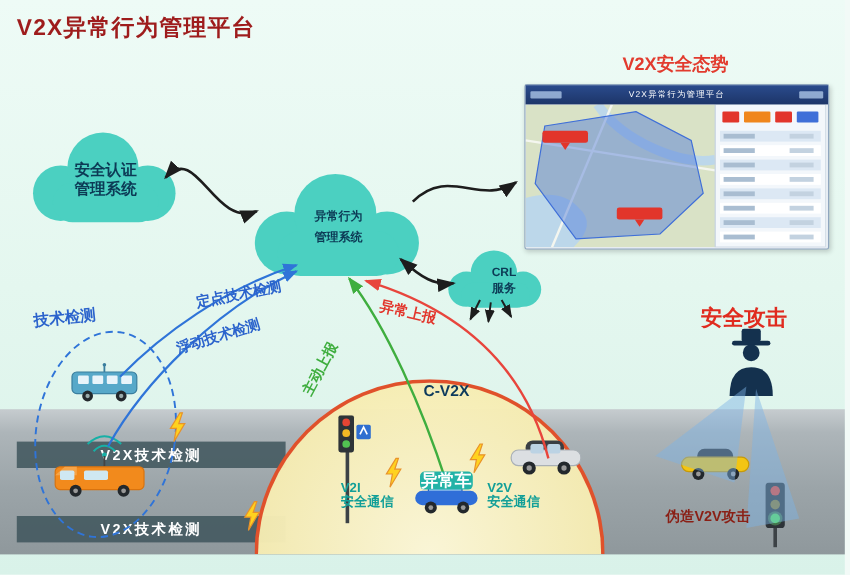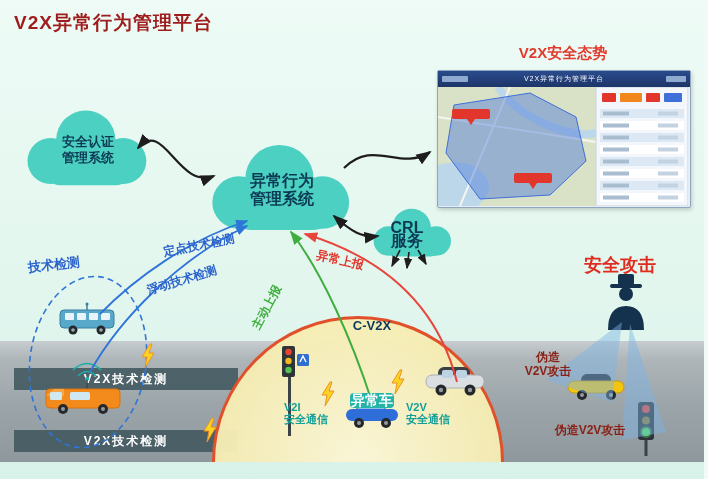--- a/index.html
+++ b/index.html
@@ -25,23 +25,23 @@
   #dome-env{left:308px;top:318px;width:128px;text-align:center;color:#0d3a5c;
         font-weight:bold;font-size:13px;line-height:15px;z-index:7}
 
   
   .cloud{z-index:4}
   .cloud-text{display:flex;flex-direction:column;align-items:center;justify-content:center;
         color:#0c3a55;font-weight:bold;text-align:center;z-index:7}
   #cloud-cert{left:22px;top:106px;width:132px;height:88px}
   #cloud-cert-text{left:22px;top:106px;width:132px;height:88px;font-size:13px;line-height:16px}
   #cloud-abn{left:206px;top:140px;width:152px;height:100px}
-  #cloud-abn-text{left:206px;top:140px;width:152px;height:100px;font-size:16px;line-height:18px}
+  #cloud-abn-text{left:206px;top:140px;width:152px;height:100px;font-size:10px;line-height:18px}
   #cloud-crl{left:370px;top:206px;width:86px;height:56px}
-  #cloud-crl-text{left:364px;top:206px;width:86px;height:56px;font-size:16px;line-height:13px}
+  #cloud-crl-text{left:377px;top:206px;width:86px;height:56px;font-size:10px;line-height:13px}
 
   
   #lbl-fixed{left:163px;top:237px;color:#2b63cc;font-size:12px;transform:rotate(-11deg)}
   #lbl-float{left:146px;top:272px;color:#2b63cc;font-size:12px;transform:rotate(-17deg)}
   #lbl-active{left:243px;top:299px;color:#3fae3f;font-size:12px;transform:rotate(-62deg)}
   #lbl-abn{left:316px;top:252px;color:#e2352b;font-size:12px;transform:rotate(13deg)}
   #lbl-tech{left:28px;top:256px;color:#2b63cc;font-size:13px;transform:rotate(-6deg)}
 
   
   .comm-lbl{position:absolute;width:48px;text-align:left;color:#129f98;font-weight:bold;
@@ -135,24 +135,20 @@
     <div>V2I</div>
     <div>安全通信</div>
   </div>
   <div class="comm-lbl" id="lbl-v2v">
     <div>V2V</div>
     <div>安全通信</div>
   </div>
   <div class="abs" id="abn-car-tag">异常车</div>
 
   <div class="lbl" id="lbl-attack">安全攻击</div>
-  <div class="lbl" id="lbl-fake-upper">
-    <div>伪造</div>
-    <div>V2V攻击</div>
-  </div>
   <div class="lbl" id="lbl-fake-lower">伪造V2V攻击</div>
 
   <svg class="sprite" style="left:58px;top:302px" width="58" height="34">
     <line x1="29" y1="2" x2="29" y2="9" stroke="#3a7e9e" stroke-width="1.5"></line>
       <circle cx="29" cy="2" r="1.5" fill="#3a7e9e"></circle>
     <rect x="2" y="8" width="54" height="18" rx="4" fill="#57a8c9" stroke="#3a7e9e"></rect>
     <rect x="7" y="11" width="9" height="7" rx="1" fill="#e8f4fa"></rect>
       <rect x="19" y="11" width="9" height="7" rx="1" fill="#e8f4fa"></rect>
     <rect x="31" y="11" width="9" height="7" rx="1" fill="#e8f4fa"></rect>
       <rect x="43" y="11" width="9" height="7" rx="1" fill="#e8f4fa"></rect>

